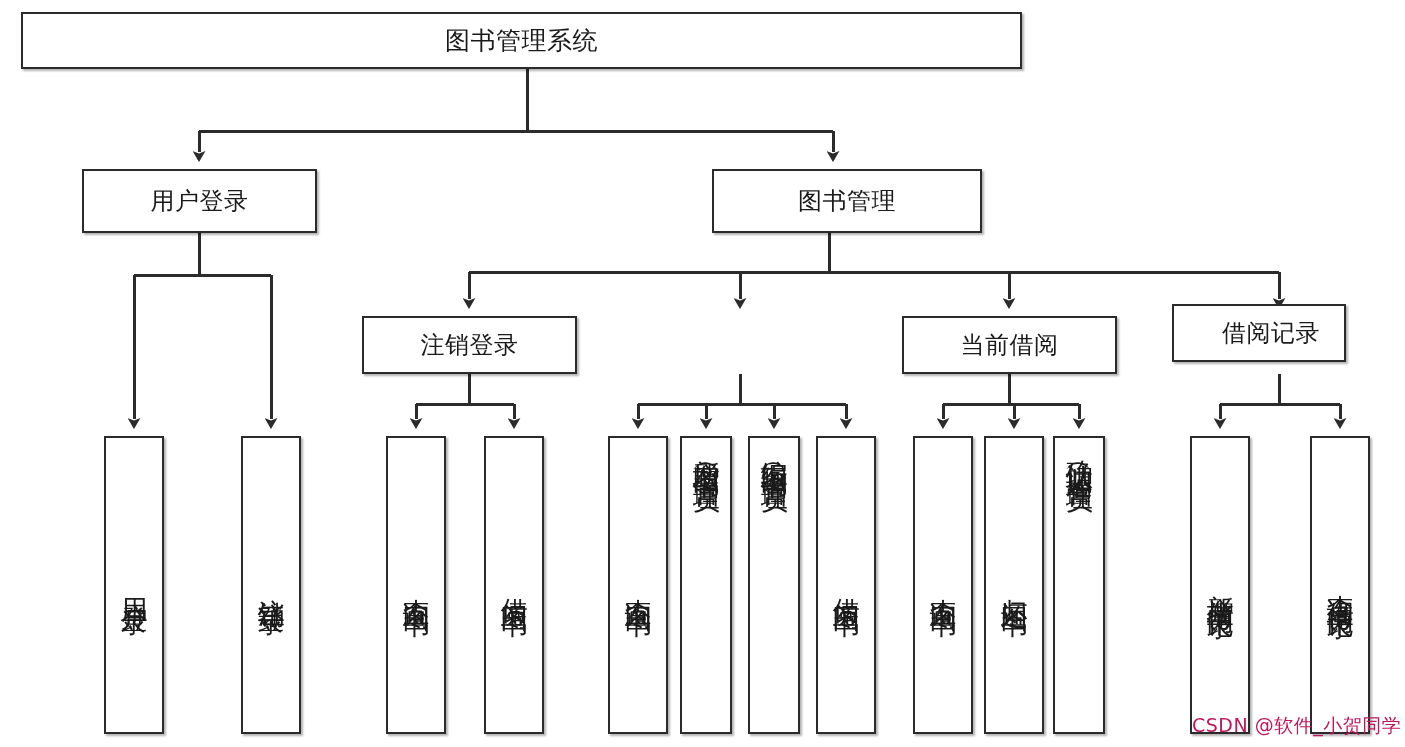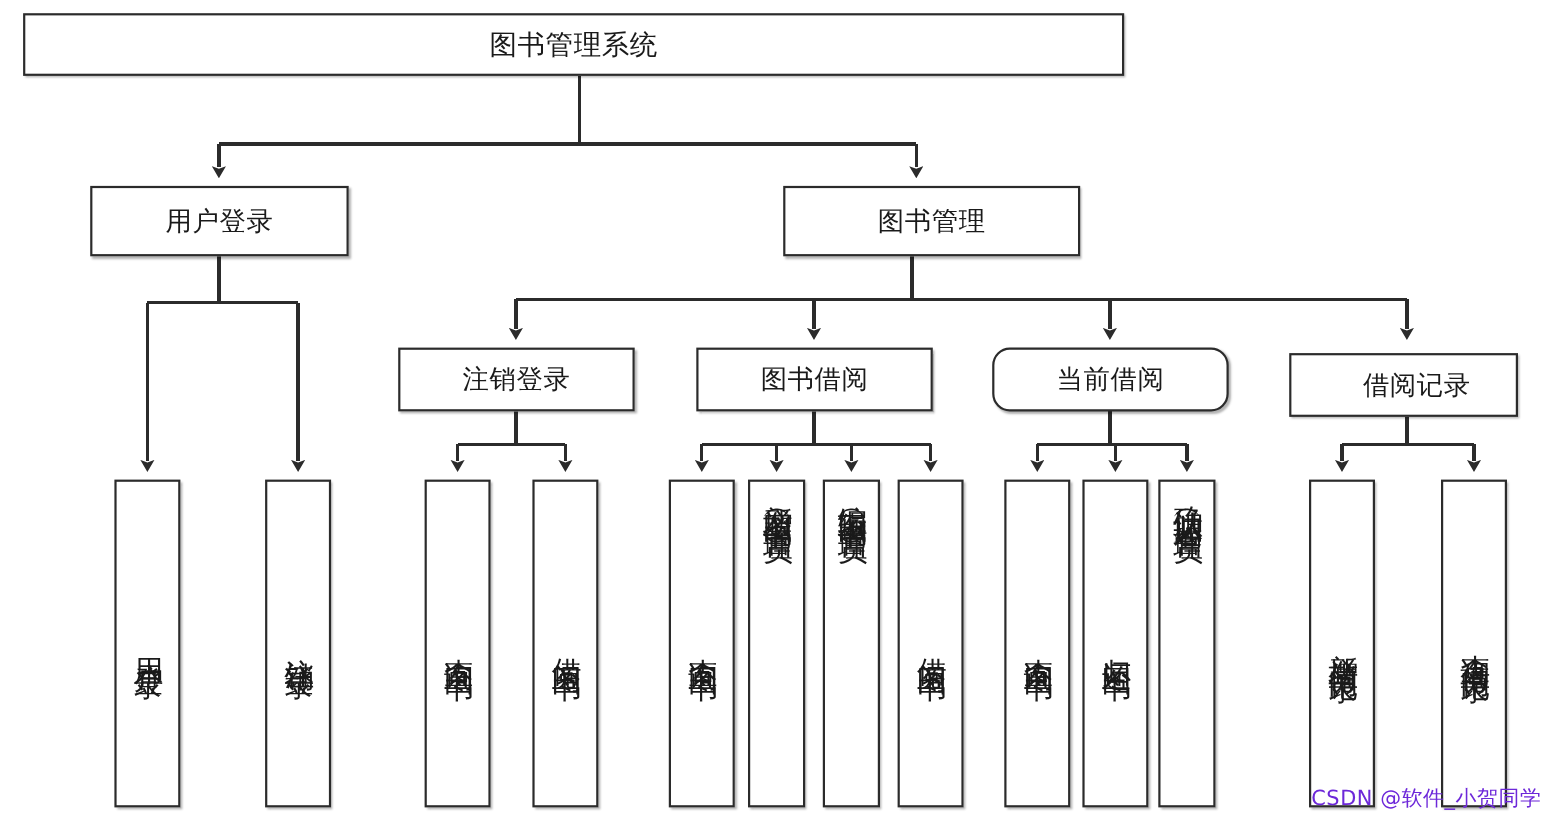--- a/index.html
+++ b/index.html
@@ -47,21 +47,21 @@
     letter-spacing:4px;
     white-space:nowrap;
   }
   .leaf.v-center{align-items:center;}
   .leaf.v-top{align-items:flex-start;}
 
   .watermark{
     position:absolute;
     left:1192px;top:713px;
     font-size:19px;
-    color:#6d28d9;
+    color:#be185d;
     letter-spacing:0.5px;
     z-index:9;
     white-space:nowrap;
     font-family:"DejaVu Sans","Liberation Sans",sans-serif;
   }
 </style>
 </head>
 <body>
 
 <div id="canvas">
@@ -123,27 +123,24 @@
   <div class="node mid h-node" style="left:82px;top:169px;width:235px;height:64px;">
     <span class="lbl">用户登录</span>
   </div>
   <div class="node mid h-node" style="left:712px;top:169px;width:270px;height:64px;">
     <span class="lbl">图书管理</span>
   </div>
 
   <div class="node mid h-node" style="left:362px;top:316px;width:215px;height:58px;">
     <span class="lbl">注销登录</span>
   </div>
-  <div class="node mid h-node" style="left:633px;top:316px;width:215px;height:58px;">
-    <span class="lbl">图书借阅</span>
-  </div>
-  <div class="node mid h-node" style="left:902px;top:316px;width:215px;height:58px;border-radius:16px;">
+  <div class="node mid h-node" style="left:902px;top:316px;width:215px;height:58px;">
     <span class="lbl">当前借阅</span>
   </div>
-  <div class="node mid h-node" style="left:1172px;top:321px;width:208px;height:58px;padding-left:24px;">
+  <div class="node mid h-node" style="left:1172px;top:304px;width:174px;height:58px;padding-left:24px;">
     <span class="lbl">借阅记录</span>
   </div>
 
   <div class="node leaf v-center" style="left:104px;top:436px;width:60px;height:298px;">
     <span class="lbl">用户登录</span>
   </div>
   <div class="node leaf v-center" style="left:241px;top:436px;width:60px;height:298px;">
     <span class="lbl">注销登录</span>
   </div>
   <div class="node leaf v-center" style="left:386px;top:436px;width:60px;height:298px;">

